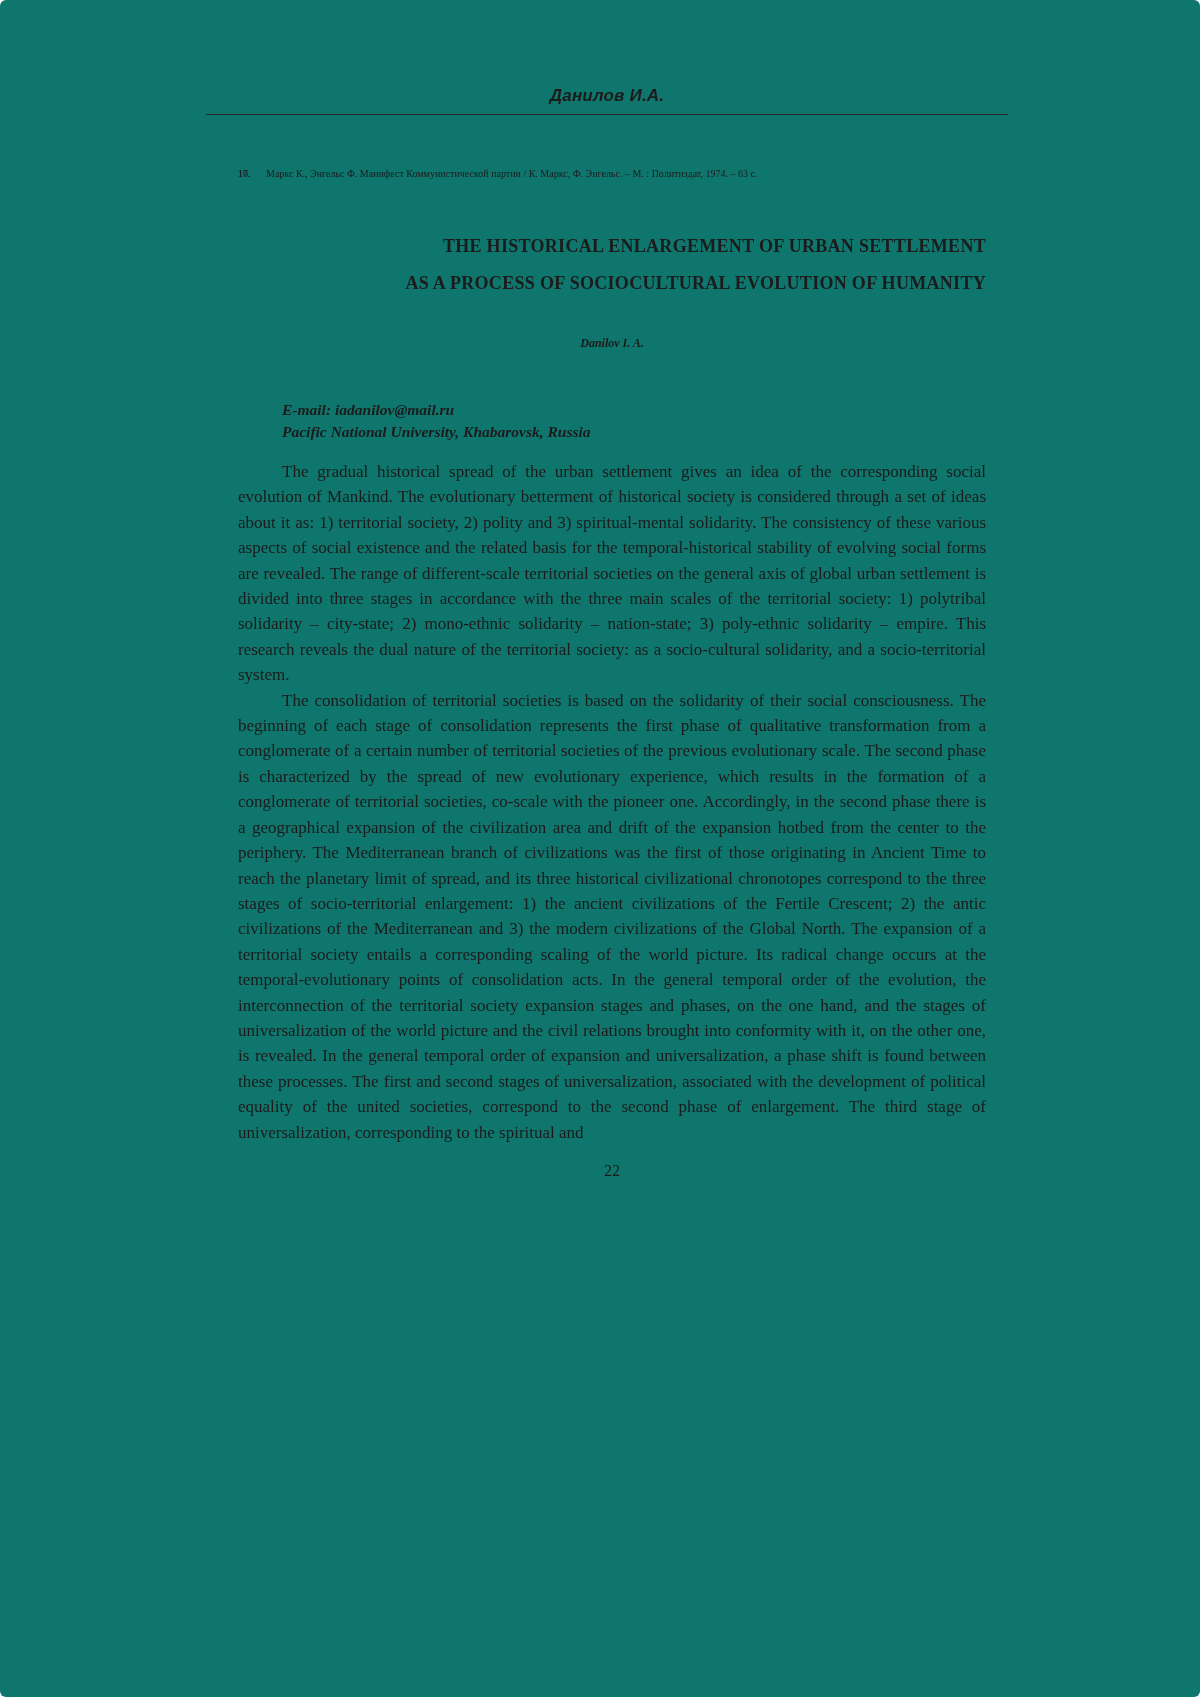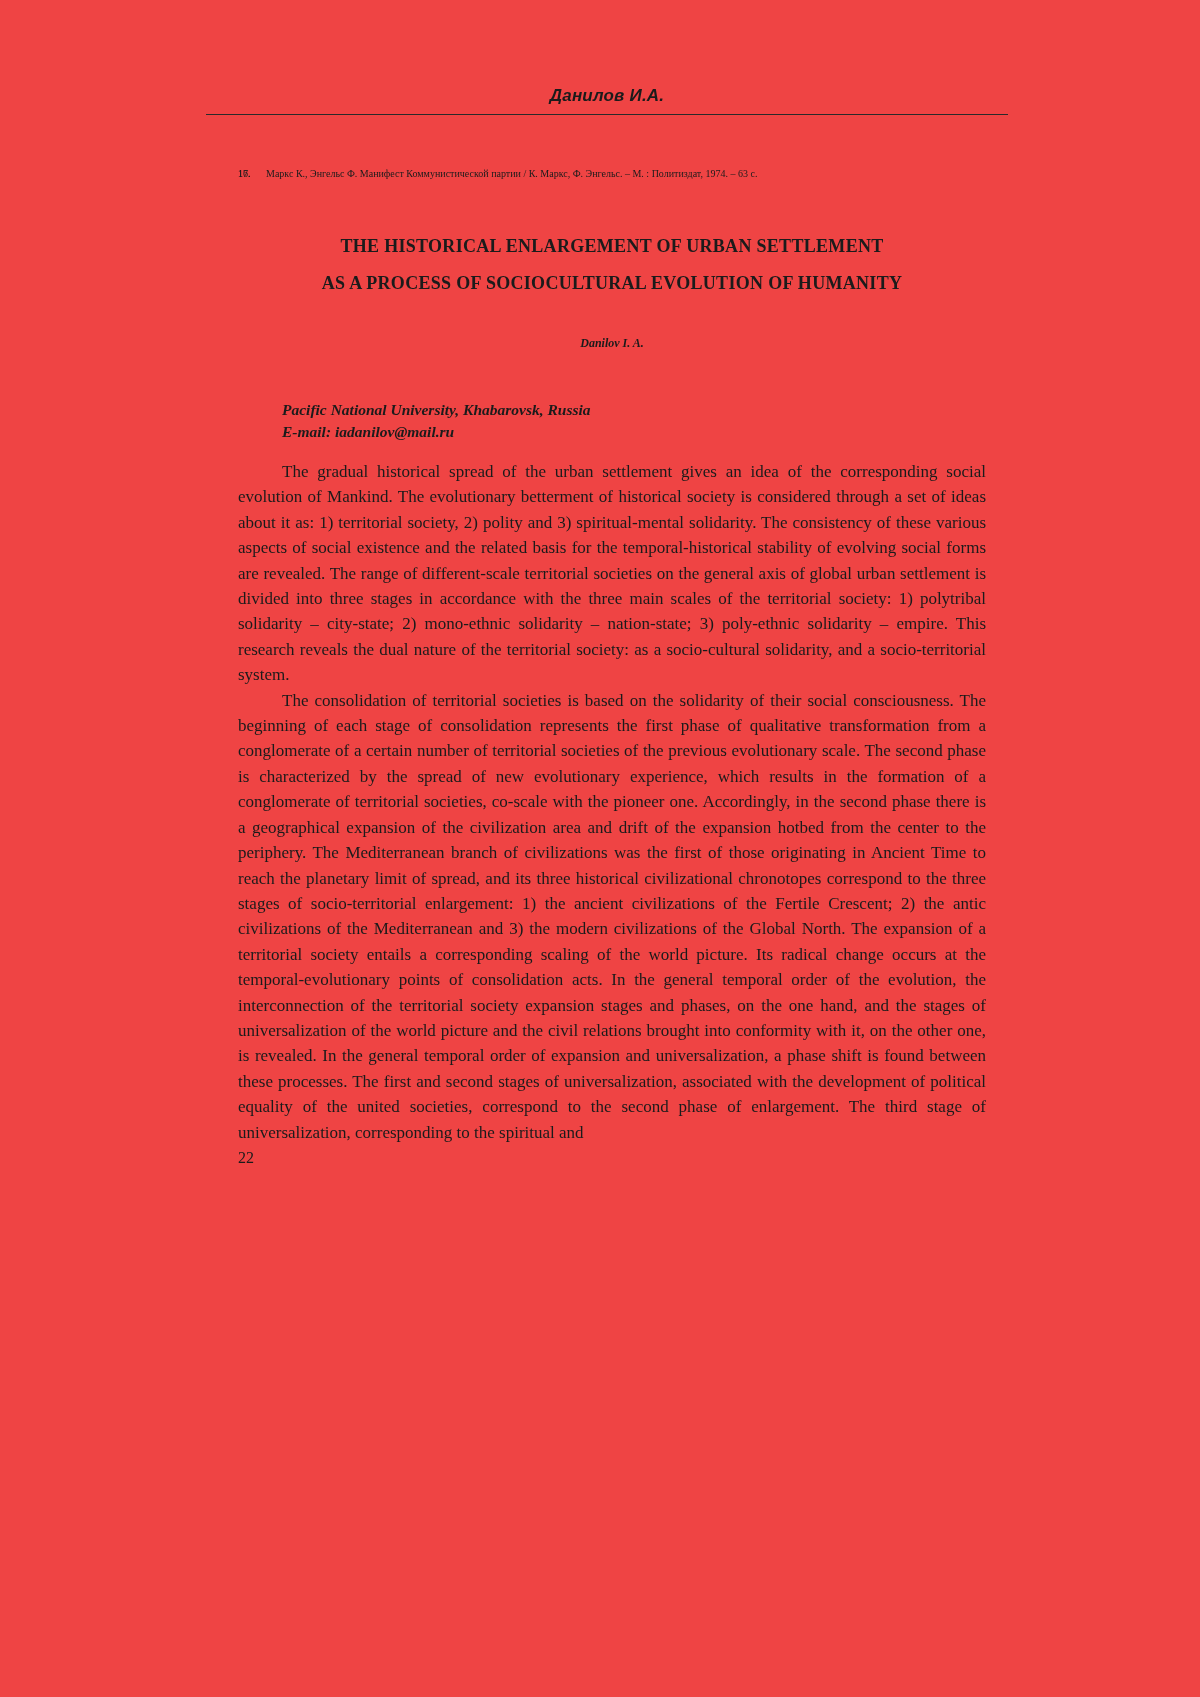--- a/index.html
+++ b/index.html
@@ -2,24 +2,25 @@
 <html><head>
 <meta charset="utf-8">
 <style>
   * { margin: 0; padding: 0; box-sizing: border-box; }
   html, body { background: #ffffff; }
   .page {
     position: relative;
     width: 1200px;
     height: 1697px;
     margin: 0 auto;
-    background: #ef4444;
+    background: #0f766e;
     color: #1b1b1b;
     font-family: "Liberation Serif", serif;
     overflow: hidden;
+    border-radius: 6px;
   }
   .content {
     position: absolute;
     left: 238px;
     top: 0;
     width: 748px;
   }
   
   .running-head {
     margin-top: 86px;
@@ -47,21 +48,21 @@
   }
   .ref-num {
     position: absolute;
     left: 0;
     top: 0;
     width: 26px;
   }
   
   .article-title {
     margin-top: 52px;
-    text-align: center;
+    text-align: right;
     font-weight: bold;
     font-size: 18px;
     letter-spacing: 0.3px;
   }
   .article-title .t-line { display: block; }
   .article-title .t-line + .t-line { margin-top: 16px; }
   .article-author {
     margin-top: 42px;
     text-align: center;
     font-weight: bold;
@@ -79,22 +80,22 @@
   
   .abstract {
     margin-top: 16px;
     font-size: 17px;
     line-height: 25.4px;
     text-align: justify;
   }
   .abstract p { text-indent: 44px; }
   
   .page-number {
-    margin-top: 4px;
-    text-align: left;
+    margin-top: 17px;
+    text-align: center;
     font-size: 16px;
   }
 </style>
 </head>
 <body>
 
 <div class="page">
   <div class="content">
 
     <div class="running-head">Данилов И.А.</div>
@@ -110,22 +111,22 @@
     </div>
 
     <div class="article-title">
       <span class="t-line">THE HISTORICAL ENLARGEMENT OF URBAN SETTLEMENT</span>
       <span class="t-line">AS A PROCESS OF SOCIOCULTURAL EVOLUTION OF HUMANITY</span>
     </div>
 
     <div class="article-author">Danilov I. A.</div>
 
     <div class="affiliation">
+      <div>E-mail: iadanilov@mail.ru</div>
       <div>Pacific National University, Khabarovsk, Russia</div>
-      <div>E-mail: iadanilov@mail.ru</div>
     </div>
 
     <div class="abstract">
       <p>The gradual historical spread of the urban settlement gives an idea of the corresponding social evolution of Mankind. The evolutionary betterment of historical society is considered through a set of ideas about it as: 1) territorial society, 2) polity and 3) spiritual-mental solidarity. The consistency of these various aspects of social existence and the related basis for the temporal-historical stability of evolving social forms are revealed. The range of different-scale territorial societies on the general axis of global urban settlement is divided into three stages  in accordance with the three main scales of the territorial society: 1) polytribal solidarity – city-state; 2) mono-ethnic solidarity – nation-state; 3) poly-ethnic solidarity – empire. This research reveals the dual nature of the territorial society: as a socio-cultural solidarity, and a socio-territorial system.</p>
       <p>The consolidation of territorial societies is based on the solidarity of their social consciousness. The beginning of each stage of consolidation represents the first phase of qualitative transformation from a conglomerate of a certain number of territorial societies of the previous evolutionary scale. The second phase is characterized by the spread of new evolutionary experience, which results in the formation of a conglomerate of territorial societies, co-scale with the pioneer one. Accordingly, in the second phase there is a geographical expansion of the civilization area and drift of the expansion hotbed from the center to the periphery. The Mediterranean branch of civilizations was the first of those originating in Ancient Time to reach the planetary limit of spread, and its three historical civilizational chronotopes correspond to the three stages of socio-territorial enlargement: 1) the ancient civilizations of the Fertile Crescent; 2) the antic civilizations of the Mediterranean and 3) the modern civilizations of the Global North. The expansion of a territorial society entails a corresponding scaling of the world picture. Its radical change occurs at the temporal-evolutionary points of consolidation acts. In the general temporal order of the evolution, the interconnection of the territorial society expansion stages and phases, on the one hand, and the stages of universalization of the world picture and the civil relations brought into conformity with it, on the other one, is revealed. In the general temporal order of expansion and universalization, a phase shift is found between these processes. The first and second stages of universalization, associated with the development of political equality of the united societies, correspond to the second phase of enlargement. The third stage of universalization, corresponding to the spiritual and</p>
     </div>
 
     <div class="page-number">22</div>
 
   </div>

